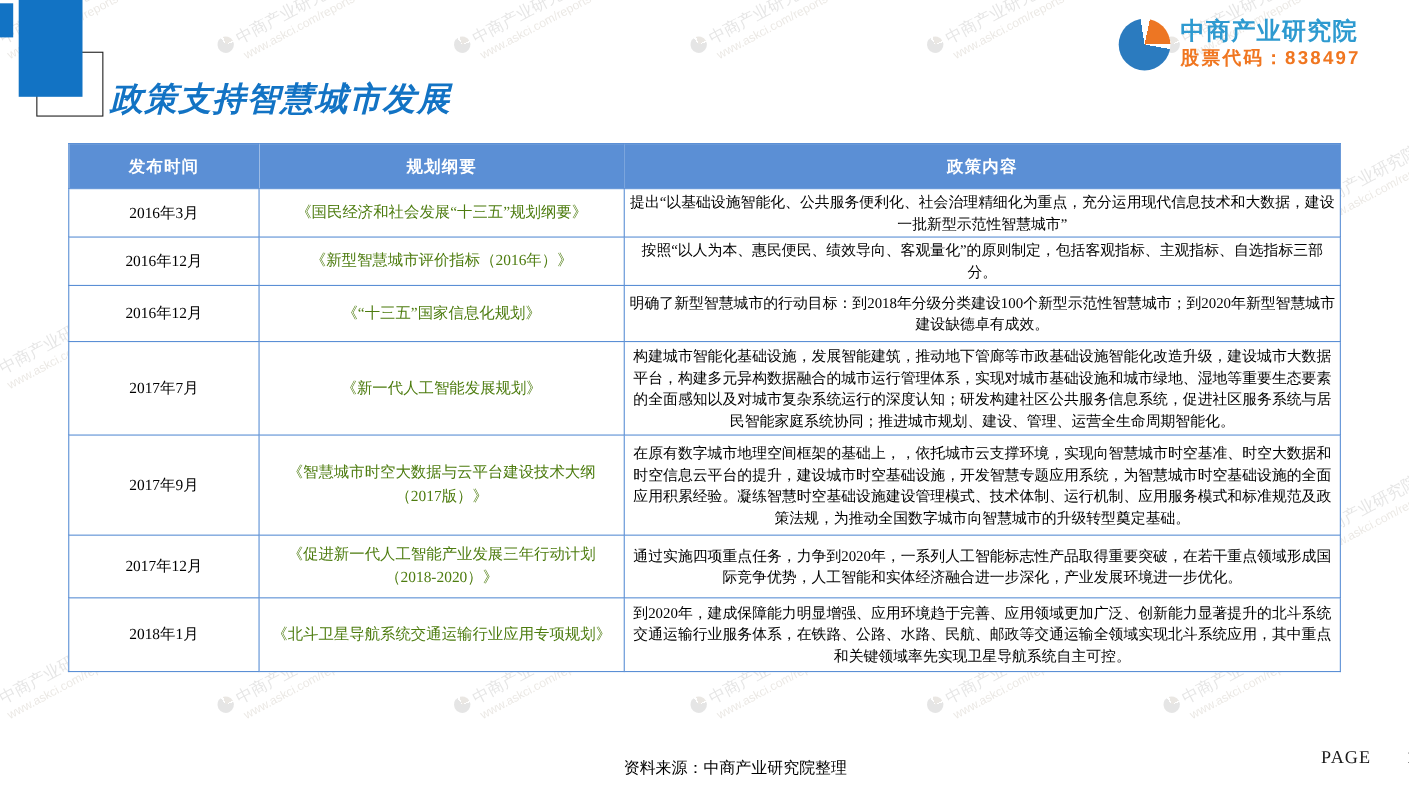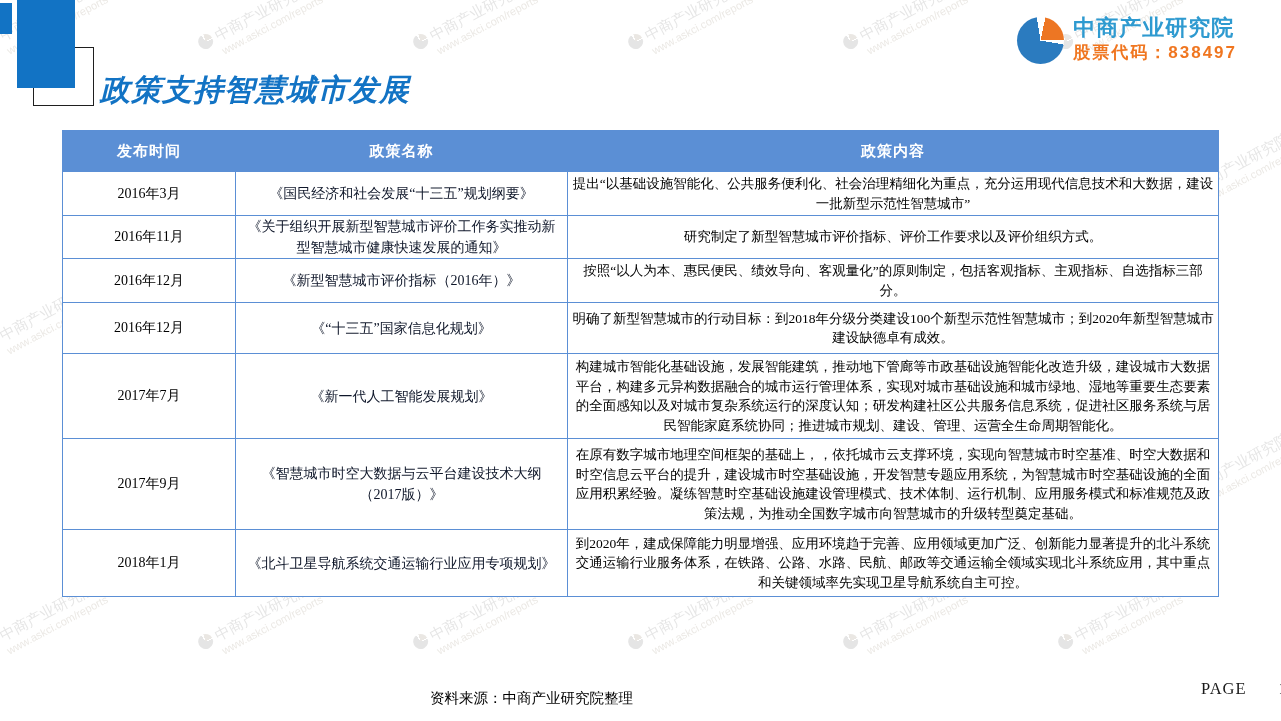--- a/index.html
+++ b/index.html
@@ -39,24 +39,24 @@
   
   #policy-table{
     position:absolute;left:62px;top:130px;width:1156px;z-index:5;
     border-collapse:collapse;table-layout:fixed;background:#ffffff;
   }
   #policy-table th,#policy-table td{border:1px solid #5B8FD5;overflow:hidden;}
   #policy-table th{
     height:38px;background:#5B8FD5;color:#ffffff;font-weight:bold;font-size:15px;letter-spacing:1px;text-align:center;margin-top:48px;
   }
   td.c-date{text-align:center;font-size:14px;color:#000;}
-  td.c-name{text-align:center;font-size:14px;color:#0f172a;padding:0 8px;line-height:1.5;}
+  td.c-name{text-align:center;font-size:14px;color:#4d7c0f;padding:0 8px;line-height:1.5;}
   td.c-content{text-align:center;font-size:13.5px;color:#000;padding:2px 4px;line-height:1.45;vertical-align:middle;}
   
-  #source-note{position:absolute;left:430px;top:689px;width:340px;text-align:left;font-size:14.5px;color:#000;z-index:5;}
+  #source-note{position:absolute;left:430px;top:689px;width:340px;text-align:right;font-size:14.5px;color:#000;z-index:5;}
   #page-indicator{position:absolute;left:1201px;top:679px;font-size:16.5px;color:#1a1a1a;z-index:5;letter-spacing:1px;}
   #page-indicator .pg-num{margin-left:32px;}
 </style>
 </head>
 <body>
 
 <div id="watermarks">
     <div class="wm" style="left: -20px; top: 5px;"><span class="wm-logo"></span><span>中商产业研究院</span><span class="wm-url">www.askci.com/reports</span></div>
     <div class="wm" style="left: 195px; top: 5px;"><span class="wm-logo"></span><span>中商产业研究院</span><span class="wm-url">www.askci.com/reports</span></div>
     <div class="wm" style="left: 410px; top: 5px;"><span class="wm-logo"></span><span>中商产业研究院</span><span class="wm-url">www.askci.com/reports</span></div>
@@ -104,34 +104,29 @@
 
 <table id="policy-table">
   <colgroup>
     <col style="width:173px">
       <col style="width:332px">
       <col style="width:651px">
   </colgroup>
   <thead>
     <tr>
       <th>发布时间</th>
-      <th>政策名称</th>
+      <th>规划纲要</th>
       <th>政策内容</th>
     </tr>
   </thead>
   <tbody id="policy-tbody">
       <tr style="height: 39px;">
         <td class="c-date">2016年3月</td>
         <td class="c-name">《国民经济和社会发展“十三五”规划纲要》</td>
         <td class="c-content">提出“以基础设施智能化、公共服务便利化、社会治理精细化为重点，充分运用现代信息技术和大数据，建设一批新型示范性智慧城市”</td>
-      </tr>
-      <tr style="height: 40px;">
-        <td class="c-date">2016年11月</td>
-        <td class="c-name">《关于组织开展新型智慧城市评价工作务实推动新型智慧城市健康快速发展的通知》</td>
-        <td class="c-content">研究制定了新型智慧城市评价指标、评价工作要求以及评价组织方式。</td>
       </tr>
       <tr style="height: 42px;">
         <td class="c-date">2016年12月</td>
         <td class="c-name">《新型智慧城市评价指标（2016年）》</td>
         <td class="c-content">按照“以人为本、惠民便民、绩效导向、客观量化”的原则制定，包括客观指标、主观指标、自选指标三部分。</td>
       </tr>
       <tr style="height: 51px;">
         <td class="c-date">2016年12月</td>
         <td class="c-name">《“十三五”国家信息化规划》</td>
         <td class="c-content">明确了新型智慧城市的行动目标：到2018年分级分类建设100个新型示范性智慧城市；到2020年新型智慧城市建设缺德卓有成效。</td>
@@ -139,20 +134,25 @@
       <tr style="height: 85px;">
         <td class="c-date">2017年7月</td>
         <td class="c-name">《新一代人工智能发展规划》</td>
         <td class="c-content">构建城市智能化基础设施，发展智能建筑，推动地下管廊等市政基础设施智能化改造升级，建设城市大数据平台，构建多元异构数据融合的城市运行管理体系，实现对城市基础设施和城市绿地、湿地等重要生态要素的全面感知以及对城市复杂系统运行的深度认知；研发构建社区公共服务信息系统，促进社区服务系统与居民智能家庭系统协同；推进城市规划、建设、管理、运营全生命周期智能化。</td>
       </tr>
       <tr style="height: 91px;">
         <td class="c-date">2017年9月</td>
         <td class="c-name">《智慧城市时空大数据与云平台建设技术大纲（2017版）》</td>
         <td class="c-content">在原有数字城市地理空间框架的基础上，，依托城市云支撑环境，实现向智慧城市时空基准、时空大数据和时空信息云平台的提升，建设城市时空基础设施，开发智慧专题应用系统，为智慧城市时空基础设施的全面应用积累经验。凝练智慧时空基础设施建设管理模式、技术体制、运行机制、应用服务模式和标准规范及政策法规，为推动全国数字城市向智慧城市的升级转型奠定基础。</td>
       </tr>
+      <tr style="height: 57px;">
+        <td class="c-date">2017年12月</td>
+        <td class="c-name">《促进新一代人工智能产业发展三年行动计划（2018-2020）》</td>
+        <td class="c-content">通过实施四项重点任务，力争到2020年，一系列人工智能标志性产品取得重要突破，在若干重点领域形成国际竞争优势，人工智能和实体经济融合进一步深化，产业发展环境进一步优化。</td>
+      </tr>
       <tr style="height: 67px;">
         <td class="c-date">2018年1月</td>
         <td class="c-name">《北斗卫星导航系统交通运输行业应用专项规划》</td>
         <td class="c-content">到2020年，建成保障能力明显增强、应用环境趋于完善、应用领域更加广泛、创新能力显著提升的北斗系统交通运输行业服务体系，在铁路、公路、水路、民航、邮政等交通运输全领域实现北斗系统应用，其中重点和关键领域率先实现卫星导航系统自主可控。</td>
       </tr>
     </tbody>
 </table>
 
 <div id="source-note">资料来源：中商产业研究院整理</div>
 <div id="page-indicator">

